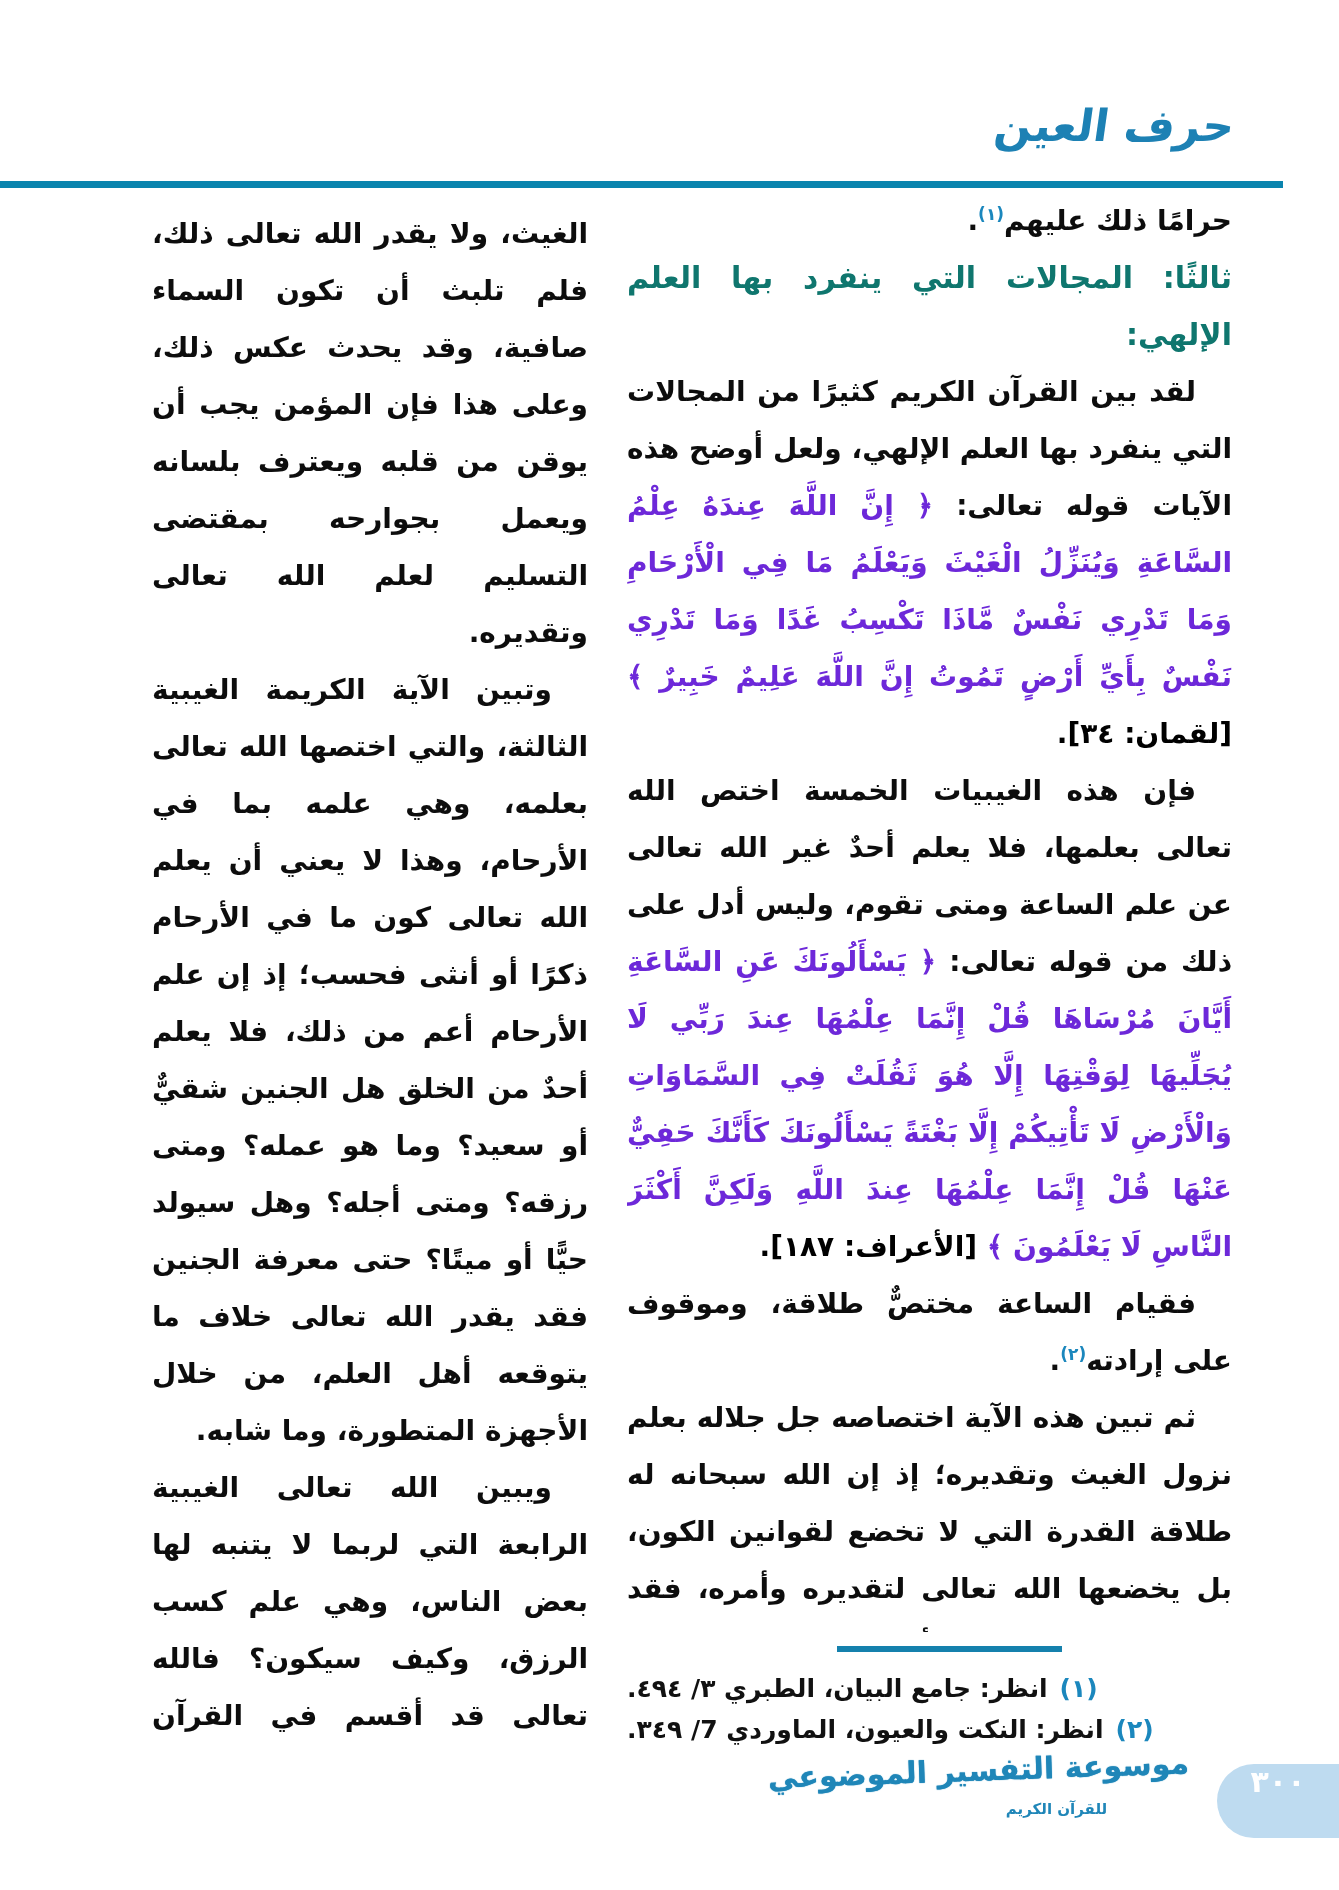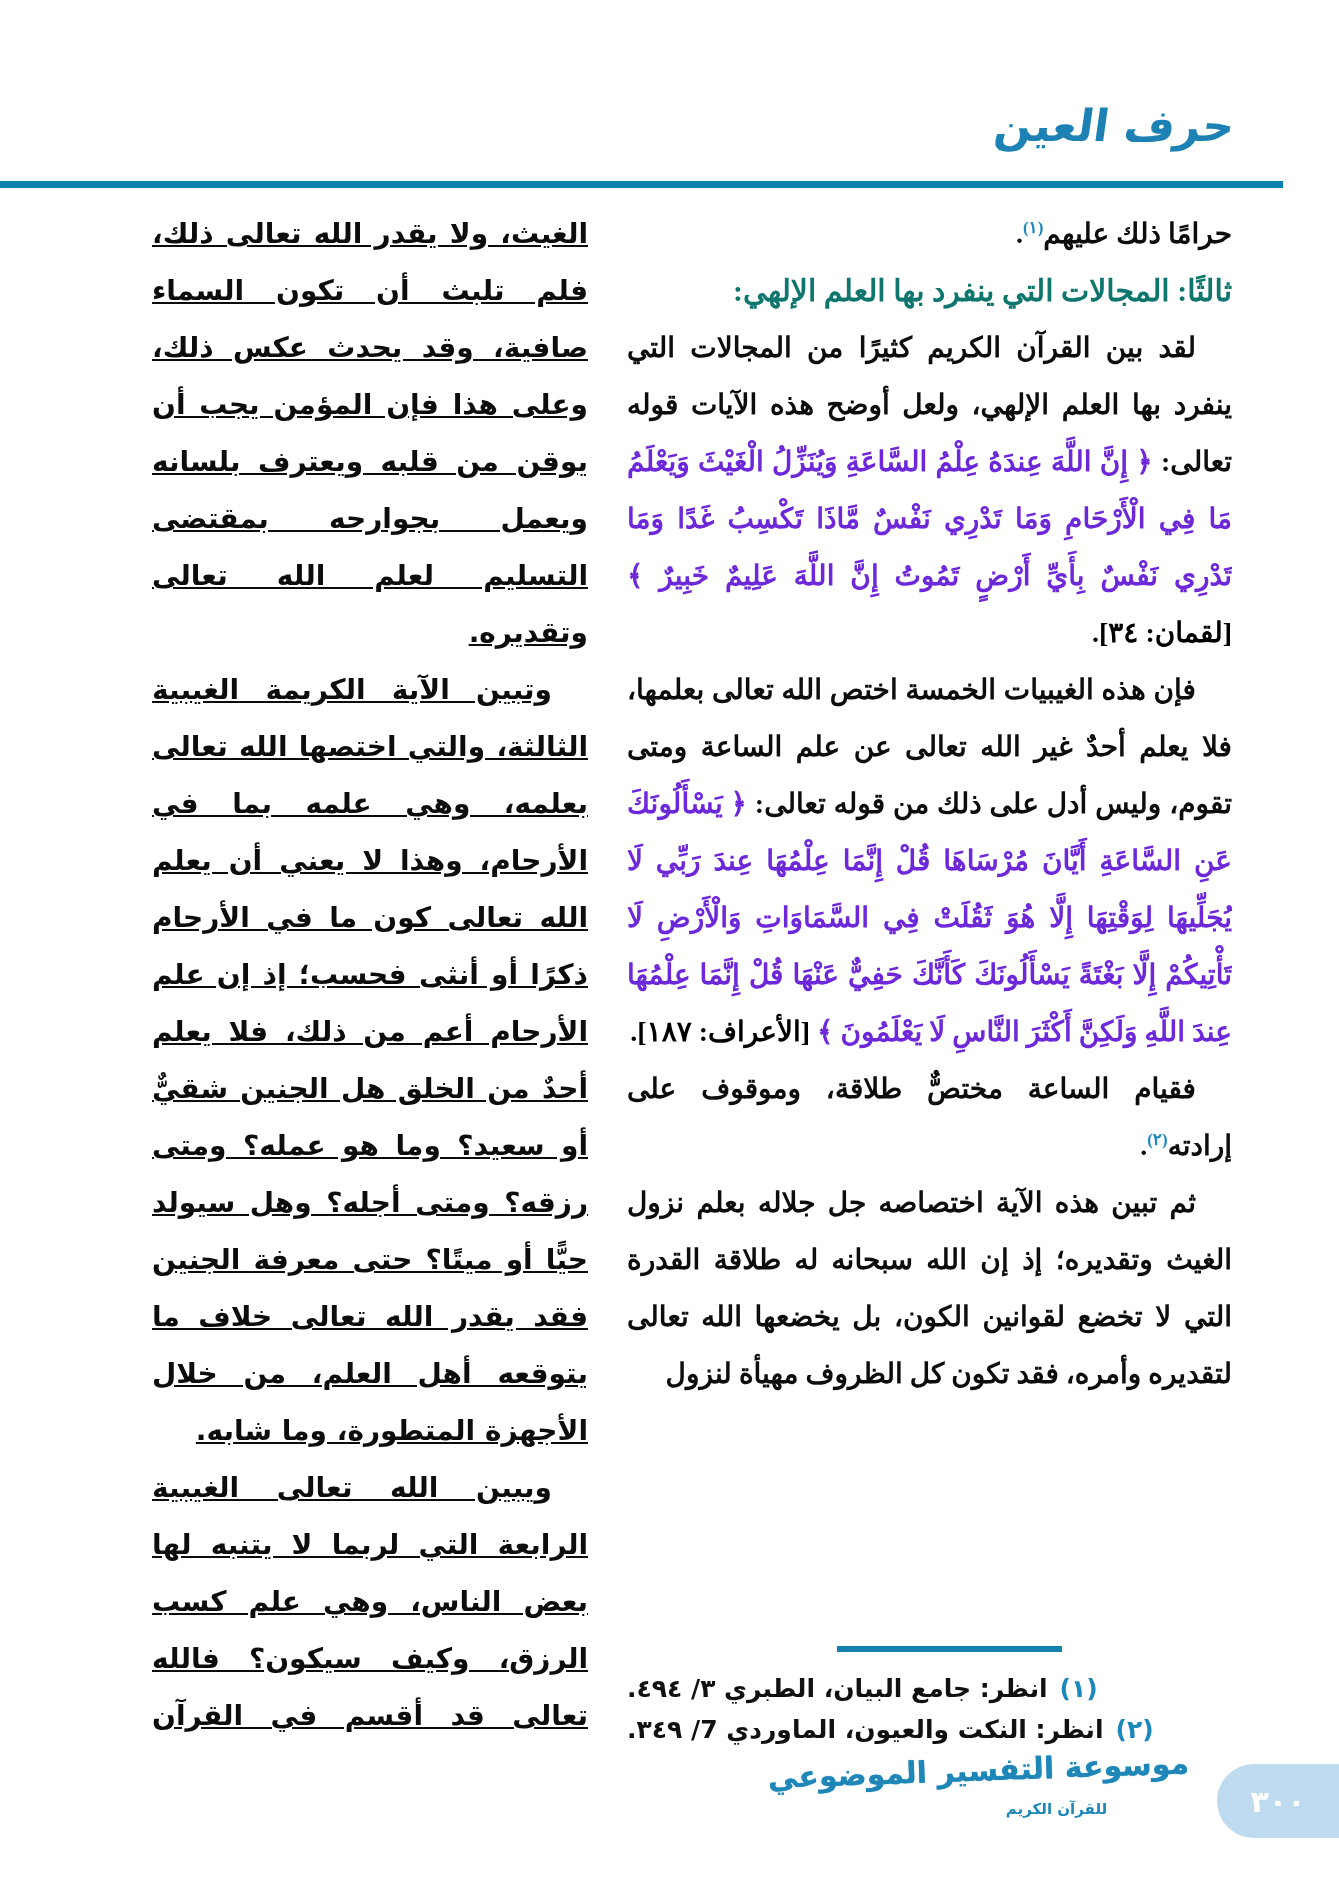--- a/index.html
+++ b/index.html
@@ -14,22 +14,22 @@
     transform:skewX(-8deg);letter-spacing:-2px;white-space:nowrap;
   }
   .header-rule{
     position:absolute;top:181px;left:0;width:1283px;height:7px;background:#0a84ae;
   }
   
   .col{
     position:absolute;direction:rtl;text-align:justify;
     color:#0d0d0d;font-weight:bold;font-size:28px;line-height:57px;
   }
-  .col-right{top:205px;right:107px;width:605px;max-height:1440px;overflow:hidden;font-family:Liberation Serif, serif;}
-  .col-left{top:205px;left:152px;width:436px;max-height:1548px;overflow:hidden;text-decoration:underline;}
+  .col-right{top:192px;right:107px;width:605px;max-height:1440px;overflow:hidden;}
+  .col-left{top:205px;left:152px;width:436px;max-height:1548px;overflow:hidden;}
   .para{margin:0;padding:0;}
   .indent{text-indent:36px;}
   .heading{color:#0f766e;font-size:30px;}
   .quran{color:#6d28d9;}
   .verse-ref{color:#000000;}
   .fnref{color:#1b87bd;font-size:17px;vertical-align:super;line-height:0;}
   
   .footnotes{
     position:absolute;top:1646px;right:107px;width:605px;direction:rtl;
     font-size:25px;font-weight:bold;color:#111111;
@@ -43,21 +43,21 @@
     color:#1f86b8;direction:rtl;
   }
   .emblem-main{
     font-size:30px;font-weight:bold;line-height:40px;
     transform:rotate(-2deg);text-shadow:0 0 1px #1f86b8;white-space:nowrap;
   }
   .emblem-sub{font-size:15px;font-weight:bold;margin-top:12px;letter-spacing:1px;}
   .page-badge{
     position:absolute;right:0;top:1764px;width:122px;height:74px;
     background:#bedbf0;border-radius:37px 0 0 37px;
-    display:flex;align-items:center;justify-content:center;
+    display:flex;align-items:flex-start;justify-content:center;
     color:#ffffff;font-size:30px;font-weight:bold;letter-spacing:5px;
   }
 </style>
 </head>
 <body>
 
 <div class="page" lang="ar">
 
   <div class="header-title">حرف العين</div>
   <div class="header-rule"></div>

